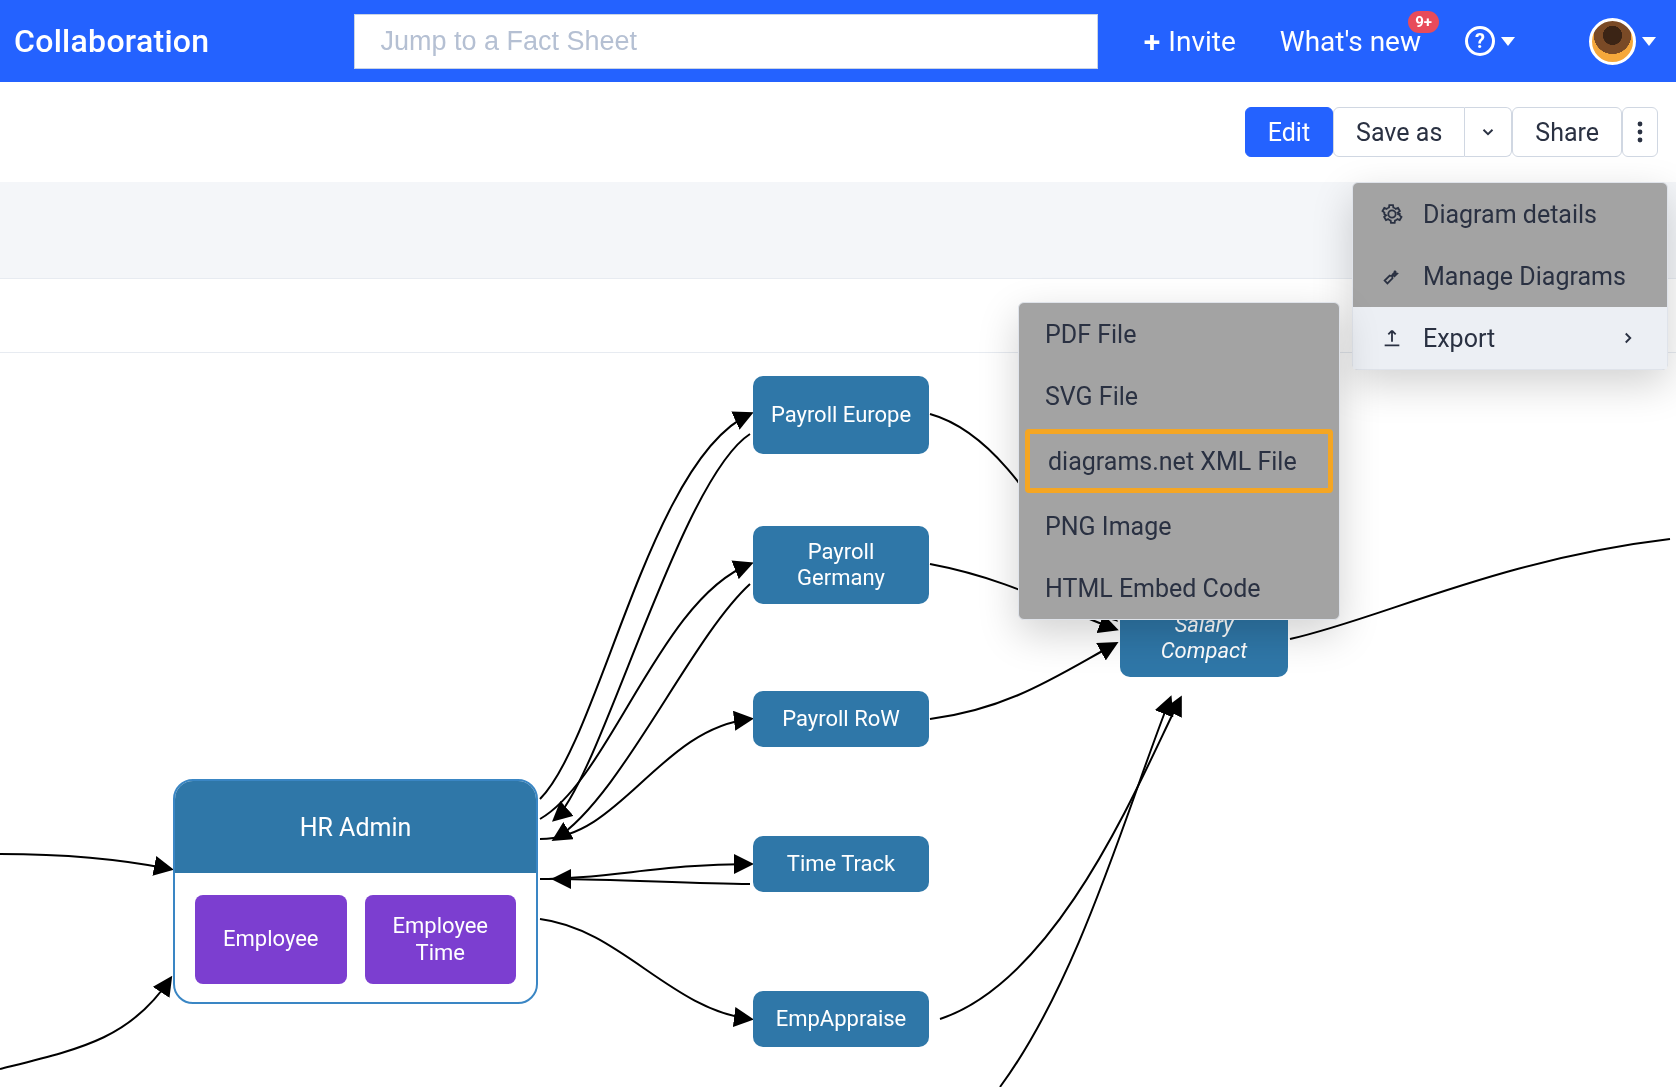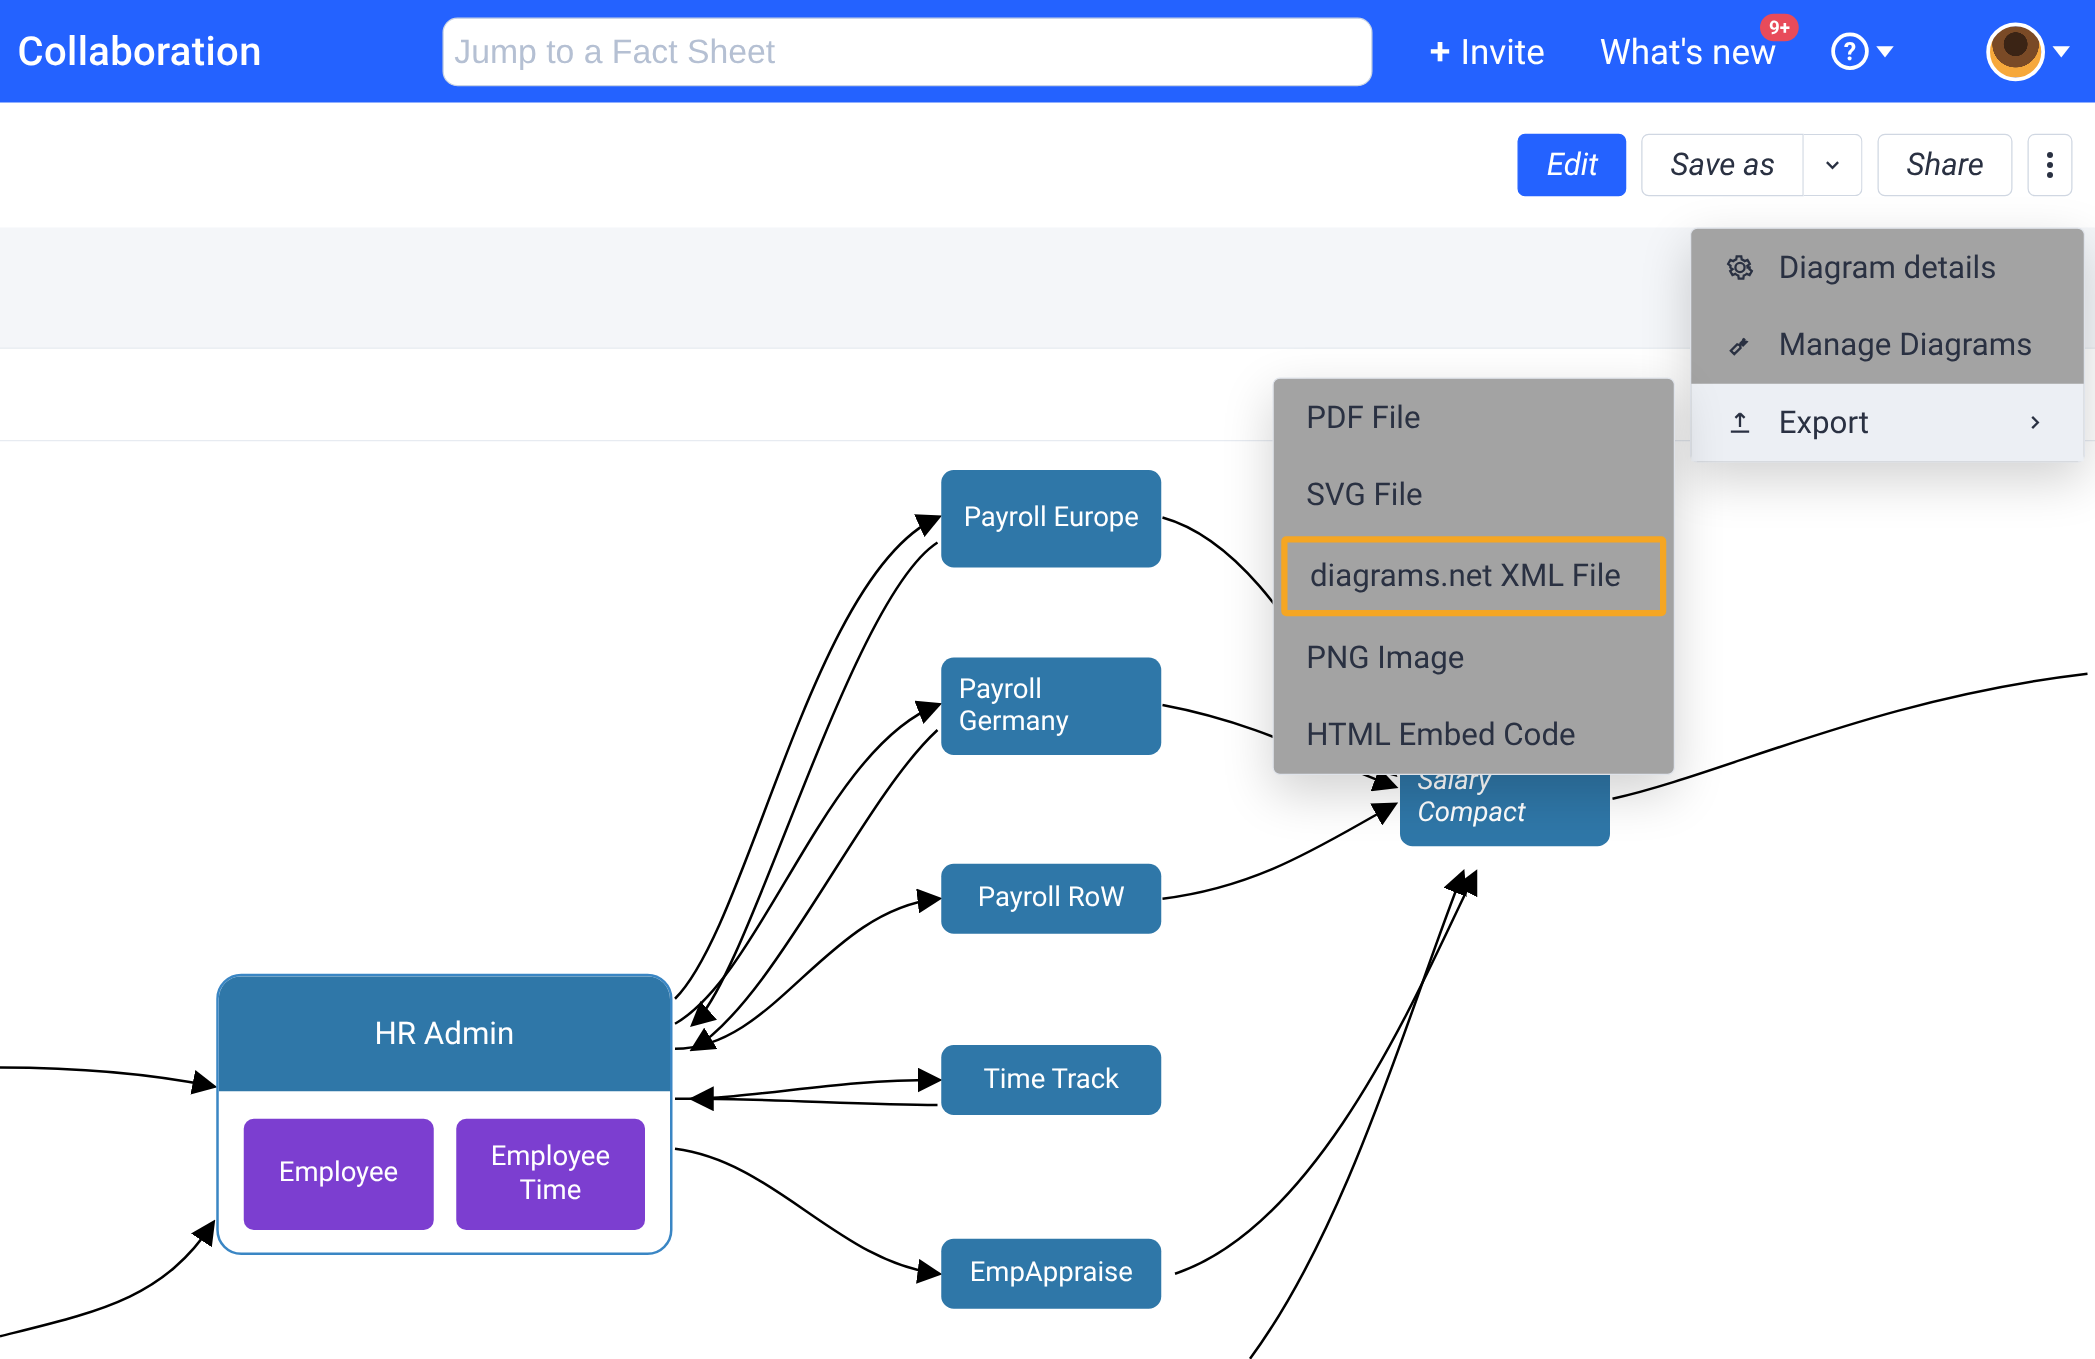--- a/index.html
+++ b/index.html
@@ -1,51 +1,51 @@
 <!DOCTYPE html>
 <html><head>
 <meta charset="utf-8">
 <style>
   * { box-sizing: border-box; margin: 0; padding: 0; }
   html, body { width: 1676px; height: 1087px; font-family: -apple-system, BlinkMacSystemFont, "Segoe UI", Roboto, "Helvetica Neue", Arial, sans-serif; background:#fff; overflow:hidden; }
   
   .header { height:82px; background:#2462ff; display:flex; align-items:center; padding:0 20px 0 14px; color:#fff; }
   .app-title { font-size:32px; font-weight:500; letter-spacing:.3px; }
-  .search { margin-left:145px; width:744px; height:55px; border-radius:12px; background:#fff; border:1px solid #c9d4e4; display:flex; align-items:center; padding:0 8px;text-decoration:underline; }
+  .search { margin-left:145px; width:744px; height:55px; border-radius:0; background:#fff; border:1px solid #c9d4e4; display:flex; align-items:center; padding:0 25px;text-decoration:underline; }
   .search input { width:100%; border:none; outline:none; font-size:27px; color:#333; background:transparent; }
   .search input::placeholder { color:#b5c0d3; }
   .hdr-right { margin-left:auto; display:flex; align-items:center; gap:44px; }
   .invite { display:flex; align-items:center; gap:8px; font-size:28px; cursor:pointer; }
   .whatsnew { display:flex; align-items:center; gap:4px; font-size:28px; cursor:pointer; position:relative;text-align:right; }
   .badge { position:absolute; top:-14px; right:-18px; background:#e84b5a; color:#fff; font-size:15px; font-weight:700; padding:2px 7px; border-radius:999px; }
   .help { width:30px; height:30px; border-radius:50%; border:3px solid #fff; display:flex; align-items:center; justify-content:center; font-weight:700; font-size:20px; }
   .help-wrap { display:flex; align-items:center; gap:6px; cursor:pointer; }
   .caret { width:0;height:0;border-left:7px solid transparent;border-right:7px solid transparent;border-top:9px solid #fff; }
   .avatar { width:47px; height:47px; border-radius:50%; background: radial-gradient(circle at 50% 35%, #3b2415 0 28%, #7a4a26 29% 55%, #f6a83b 56% 100%); border:3px solid #fff; }
   .avatar-wrap { display:flex; align-items:center; gap:6px; cursor:pointer; margin-left:30px;}
   
-  .actionbar { height:100px; display:flex; align-items:flex-start; justify-content:flex-end; padding:25px 18px 0 0; gap:12px; position:relative;font-style:italic; }
+  .actionbar { height:100px; display:flex; align-items:flex-start; justify-content:flex-end; padding:25px 18px 0 0; gap:0; position:relative; }
   .btn { height:50px; border-radius:6px; font-size:25px; display:flex; align-items:center; padding:0 22px; cursor:pointer; border:1px solid #d0d7e2; background:#fff; color:#2a3142; }
   .btn.primary { background:#2462ff; color:#fff; border-color:#2462ff; }
   .btn.icon-only { padding:0 14px; }
   .chev { width:18px; }
   .grey-strip { position:absolute; left:0; right:0; top:182px; height:97px; background:#f4f6f9; border-bottom:1px solid #e7ebf1; z-index:0;}
   
   .menu { position:absolute; background:#a3a3a3; border:1px solid #dfe3ea; border-radius:6px; box-shadow:0 14px 40px rgba(0,0,0,.18); z-index:50; }
   .menu-item { display:flex; align-items:center; gap:18px; padding:0 26px; height:62px; font-size:25px; color:#2a3142; cursor:pointer; white-space:nowrap; }
   .menu-item.hover { background:#eceff4; }
   .menu-item .spacer { flex:1; }
   .menu1 { top:182px; right:8px; width:316px; }
   .menu2 { top:302px; right:336px; width:322px; }
   .menu2 .menu-item.highlight { border:5px solid #f5a623; border-radius:4px; margin:2px 6px; padding:0 18px; height:64px;}
   .mi-icon { width:26px; height:26px; display:flex; align-items:center; justify-content:center; color:#2a3142; }
   
   .canvas { position:absolute; left:0; top:279px; right:0; bottom:0; }
   .canvas-line { position:absolute; left:0; right:0; top:73px; border-top:1px solid #e7ebf1; }
-  .node { position:absolute; background:#2f77a8; color:#fff; border-radius:10px; display:flex; align-items:center; justify-content:center; font-size:22px; text-align:left; padding:6px 14px; line-height:1.2; }
+  .node { position:absolute; background:#2f77a8; color:#fff; border-radius:10px; display:flex; align-items:center; justify-content:center; font-size:22px; text-align:center; padding:6px 14px; line-height:1.2; }
   .hr-card { position:absolute; left:173px; top:500px; width:365px; height:225px; background:#fff; border:2px solid #3a86c4; border-radius:20px; overflow:hidden; }
   .hr-card .hr-head { height:92px; background:#2f77a8; color:#fff; display:flex; align-items:center; justify-content:center; font-size:25px; }
   .hr-card .hr-body { height:133px; display:flex; gap:18px; padding:22px 20px; }
   .chip { flex:1; background:#7c3ed0; color:#fff; border-radius:8px; display:flex; align-items:center; justify-content:center; font-size:22px; text-align:center; line-height:1.2; padding:6px;}
   svg.wire { position:absolute; overflow:visible; }
   .arrowhead { fill:#000; }
 </style>
 </head>
 <body>
 

